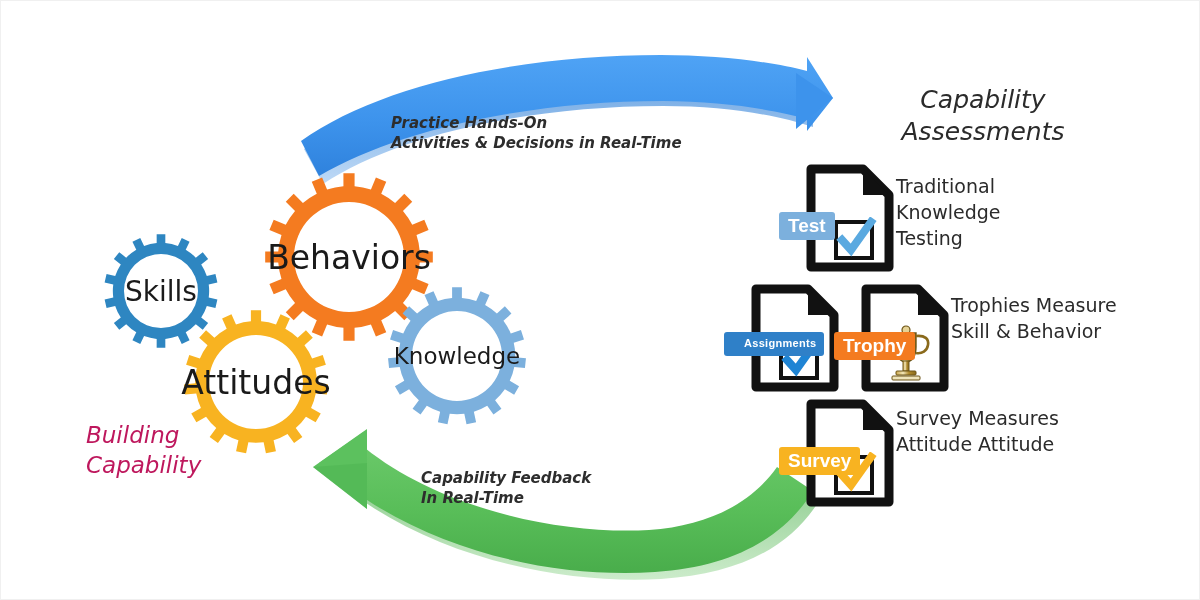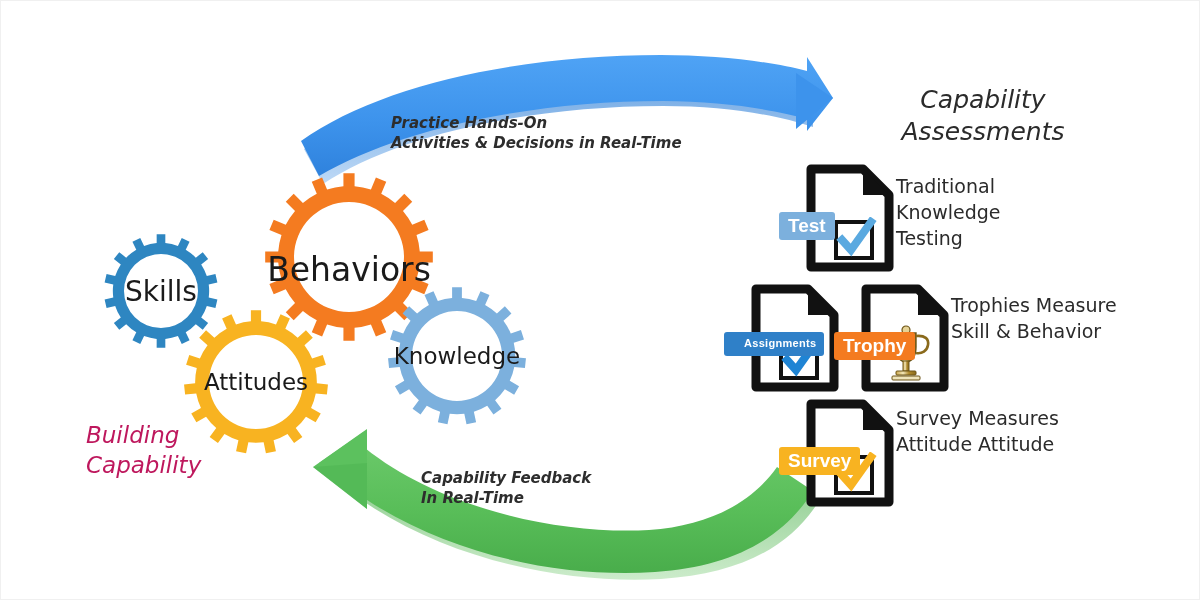--- a/index.html
+++ b/index.html
@@ -68,22 +68,22 @@
   
   .gear-label {
     position: absolute;
     text-align: center;
     color: #1a1a1a;
     font-family: "DejaVu Sans", sans-serif;
     white-space: nowrap;
     transform: translate(-50%, -50%);
   }
   #label-skills     { left: 160px; top: 290px; font-size: 28px; }
-  #label-behaviors  { left: 348px; top: 268px; font-size: 33px; }
-  #label-attitudes  { left: 255px; top: 381px; font-size: 23px; }
+  #label-behaviors  { left: 348px; top: 256px; font-size: 33px; }
+  #label-attitudes  { left: 255px; top: 381px; font-size: 33px; }
   #label-knowledge  { left: 456px; top: 355px; font-size: 23px; }
 
   
   .doc { width: 96px; height: 114px; }
   .doc-svg { display: block; }
   .doc-badge {
     position: absolute;
     left: -22px; top: 12px;
     padding: 4px 9px 5px 9px;
     border-radius: 3px;

